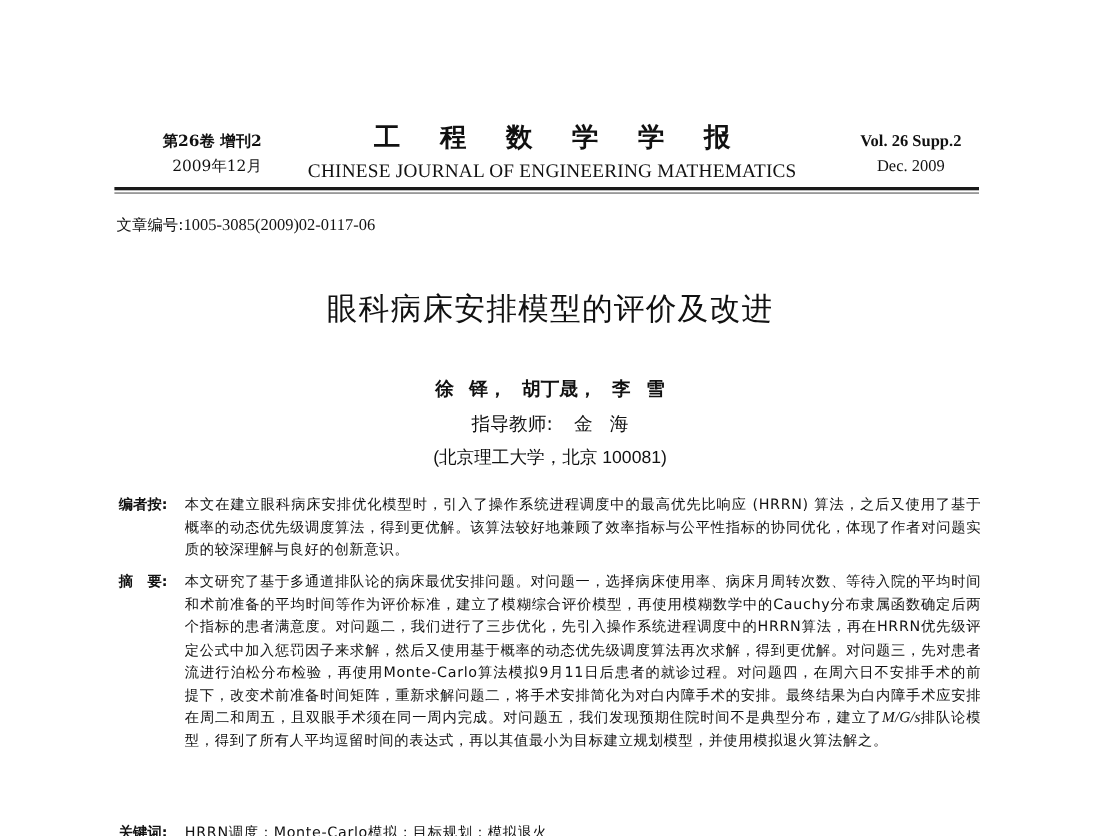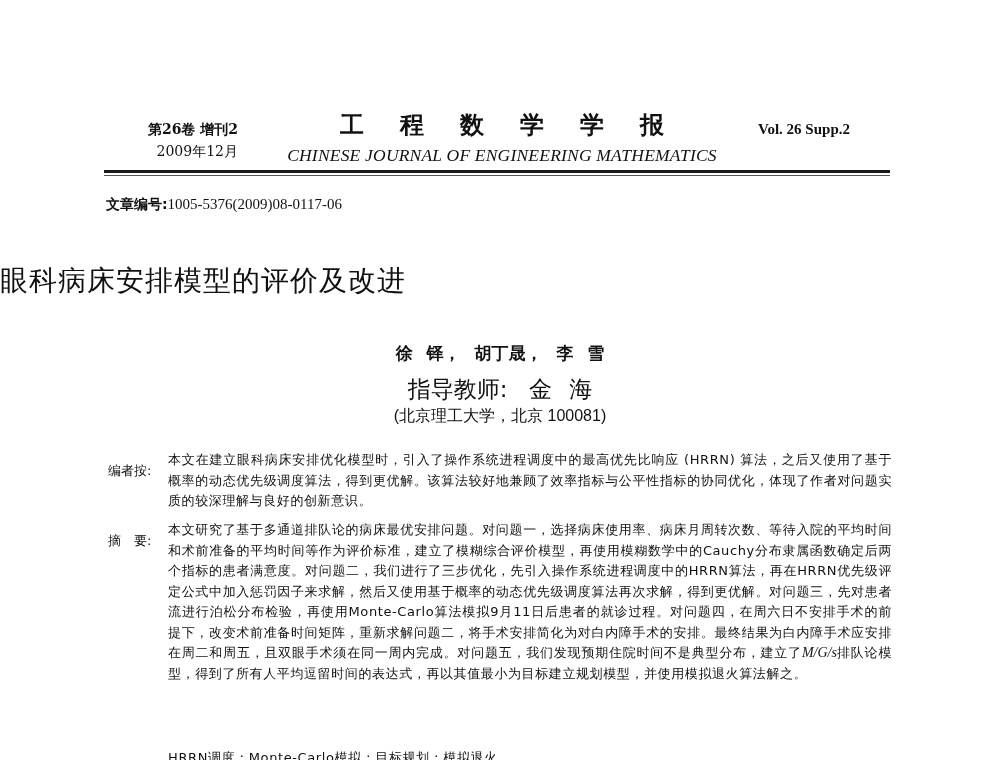--- a/index.html
+++ b/index.html
@@ -7,33 +7,33 @@
     width: 1000px; height: 760px; overflow: hidden;
     background: #ffffff; color: #111;
     font-family: "DejaVu Serif", "Liberation Serif", serif;
     position: relative;
   }
   .abs { position: absolute; }
   .hdr-left { left: 118px; top: 118px; width: 120px; text-align: right; font-size: 14px; line-height: 22px; font-weight: bold; }
   .hdr-left div:nth-child(2) { font-weight: normal; }
   .hdr-center { left: 252px; top: 112px; width: 500px; text-align: center; }
   .hdr-cn { font-size: 24px; font-weight: bold; letter-spacing: 36px; margin-right: -36px; line-height: 26px; font-family: "DejaVu Sans", sans-serif; }
-  .hdr-en { font-family: "Liberation Serif", serif; font-size: 17.5px; line-height: 22px; margin-top: 6px; letter-spacing: 0.2px; font-style: italic; }
-  .hdr-right { left: 758px; top: 118px; width: 140px; text-align: left; font-family: "Liberation Serif", serif; font-size: 15px; line-height: 22px; }
+  .hdr-en { font-family: "Liberation Serif", serif; font-size: 17.5px; line-height: 22px; margin-top: 6px; letter-spacing: 0.2px; }
+  .hdr-right { left: 758px; top: 118px; width: 140px; text-align: center; font-family: "Liberation Serif", serif; font-size: 15px; line-height: 22px; }
   .hdr-right div:first-child { font-weight: bold; }
   .rule-thick { left: 104px; top: 170px; width: 786px; height: 3px; background: #1a1a1a; }
   .rule-thin { left: 104px; top: 175px; width: 786px; height: 1px; background: #555; }
   .article-no { left: 106px; top: 196px; font-size: 15px; font-family: "Liberation Serif", serif; }
-  .article-no .lbl { font-weight: bold; font-family: "DejaVu Sans", sans-serif; font-size: 14px; }
-  .title { left: 0; top: 262px; width: 1000px; font-family: "DejaVu Sans", sans-serif; font-size: 28px; letter-spacing: 1px; }
+  .article-no .lbl { font-weight: normal; font-family: "DejaVu Sans", sans-serif; font-size: 14px; }
+  .title { left: 0; top: 262px; width: 1000px; text-align: center; font-family: "DejaVu Sans", sans-serif; font-size: 28px; letter-spacing: 1px; }
   .authors { left: 0; top: 342px; width: 1000px; text-align: center; font-family: "DejaVu Sans", sans-serif; font-size: 17px; word-spacing: 8px; font-weight: bold; }
-  .advisor { left: 0; top: 374px; width: 1000px; text-align: center; font-family: "DejaVu Sans", sans-serif; font-size: 23px; }
+  .advisor { left: 0; top: 374px; width: 1000px; text-align: center; font-family: "DejaVu Sans", sans-serif; font-size: 17px; }
   .affil { left: 0; top: 406px; width: 1000px; text-align: center; font-family: Liberation Sans, sans-serif; font-size: 16px; }
   .block { left: 108px; width: 784px; display: flex; font-size: 13px; line-height: 20.5px; font-family: "DejaVu Sans", sans-serif; }
-  .block .label { width: 60px; flex: 0 0 60px; font-weight: normal; white-space: nowrap; margin-top: 11px; }
+  .block .label { width: 60px; flex: 0 0 60px; font-weight: bold; white-space: nowrap; }
   .block .body { flex: 1; text-align: justify; letter-spacing: 0.6px; }
   .editor { top: 450px; }
   .abstract { top: 520px; }
   .keywords { top: 748px; }
   .en { font-family: "Liberation Serif", serif; letter-spacing: 0; font-size: 14px; }
   .it { font-style: italic; }
 </style>
 </head>
 <body>
 
@@ -42,27 +42,28 @@
   <div>2009年12月</div>
 </div>
 
 <div class="abs hdr-center">
   <div class="hdr-cn">工程数学学报</div>
   <div class="hdr-en">CHINESE JOURNAL OF ENGINEERING MATHEMATICS</div>
 </div>
 
 <div class="abs hdr-right">
   <div>Vol. 26 Supp.2</div>
+  <div>Dec. 2009</div>
 </div>
 
 <div class="abs rule-thick"></div>
 <div class="abs rule-thin"></div>
 
 <div class="abs article-no">
-  <span class="lbl">文章编号:</span><span>1005-5376(2009)08-0117-06</span>
+  <span class="lbl">文章编号:</span><span>1005-3085(2009)02-0117-06</span>
 </div>
 
 <div class="abs title">眼科病床安排模型的评价及改进</div>
 
 <div class="abs authors">徐 铎， 胡丁晟， 李 雪</div>
 
 <div class="abs advisor">
   <span>指导教师:</span>
   <span style="margin-left:14px; word-spacing:10px;">金 海</span>
 </div>

